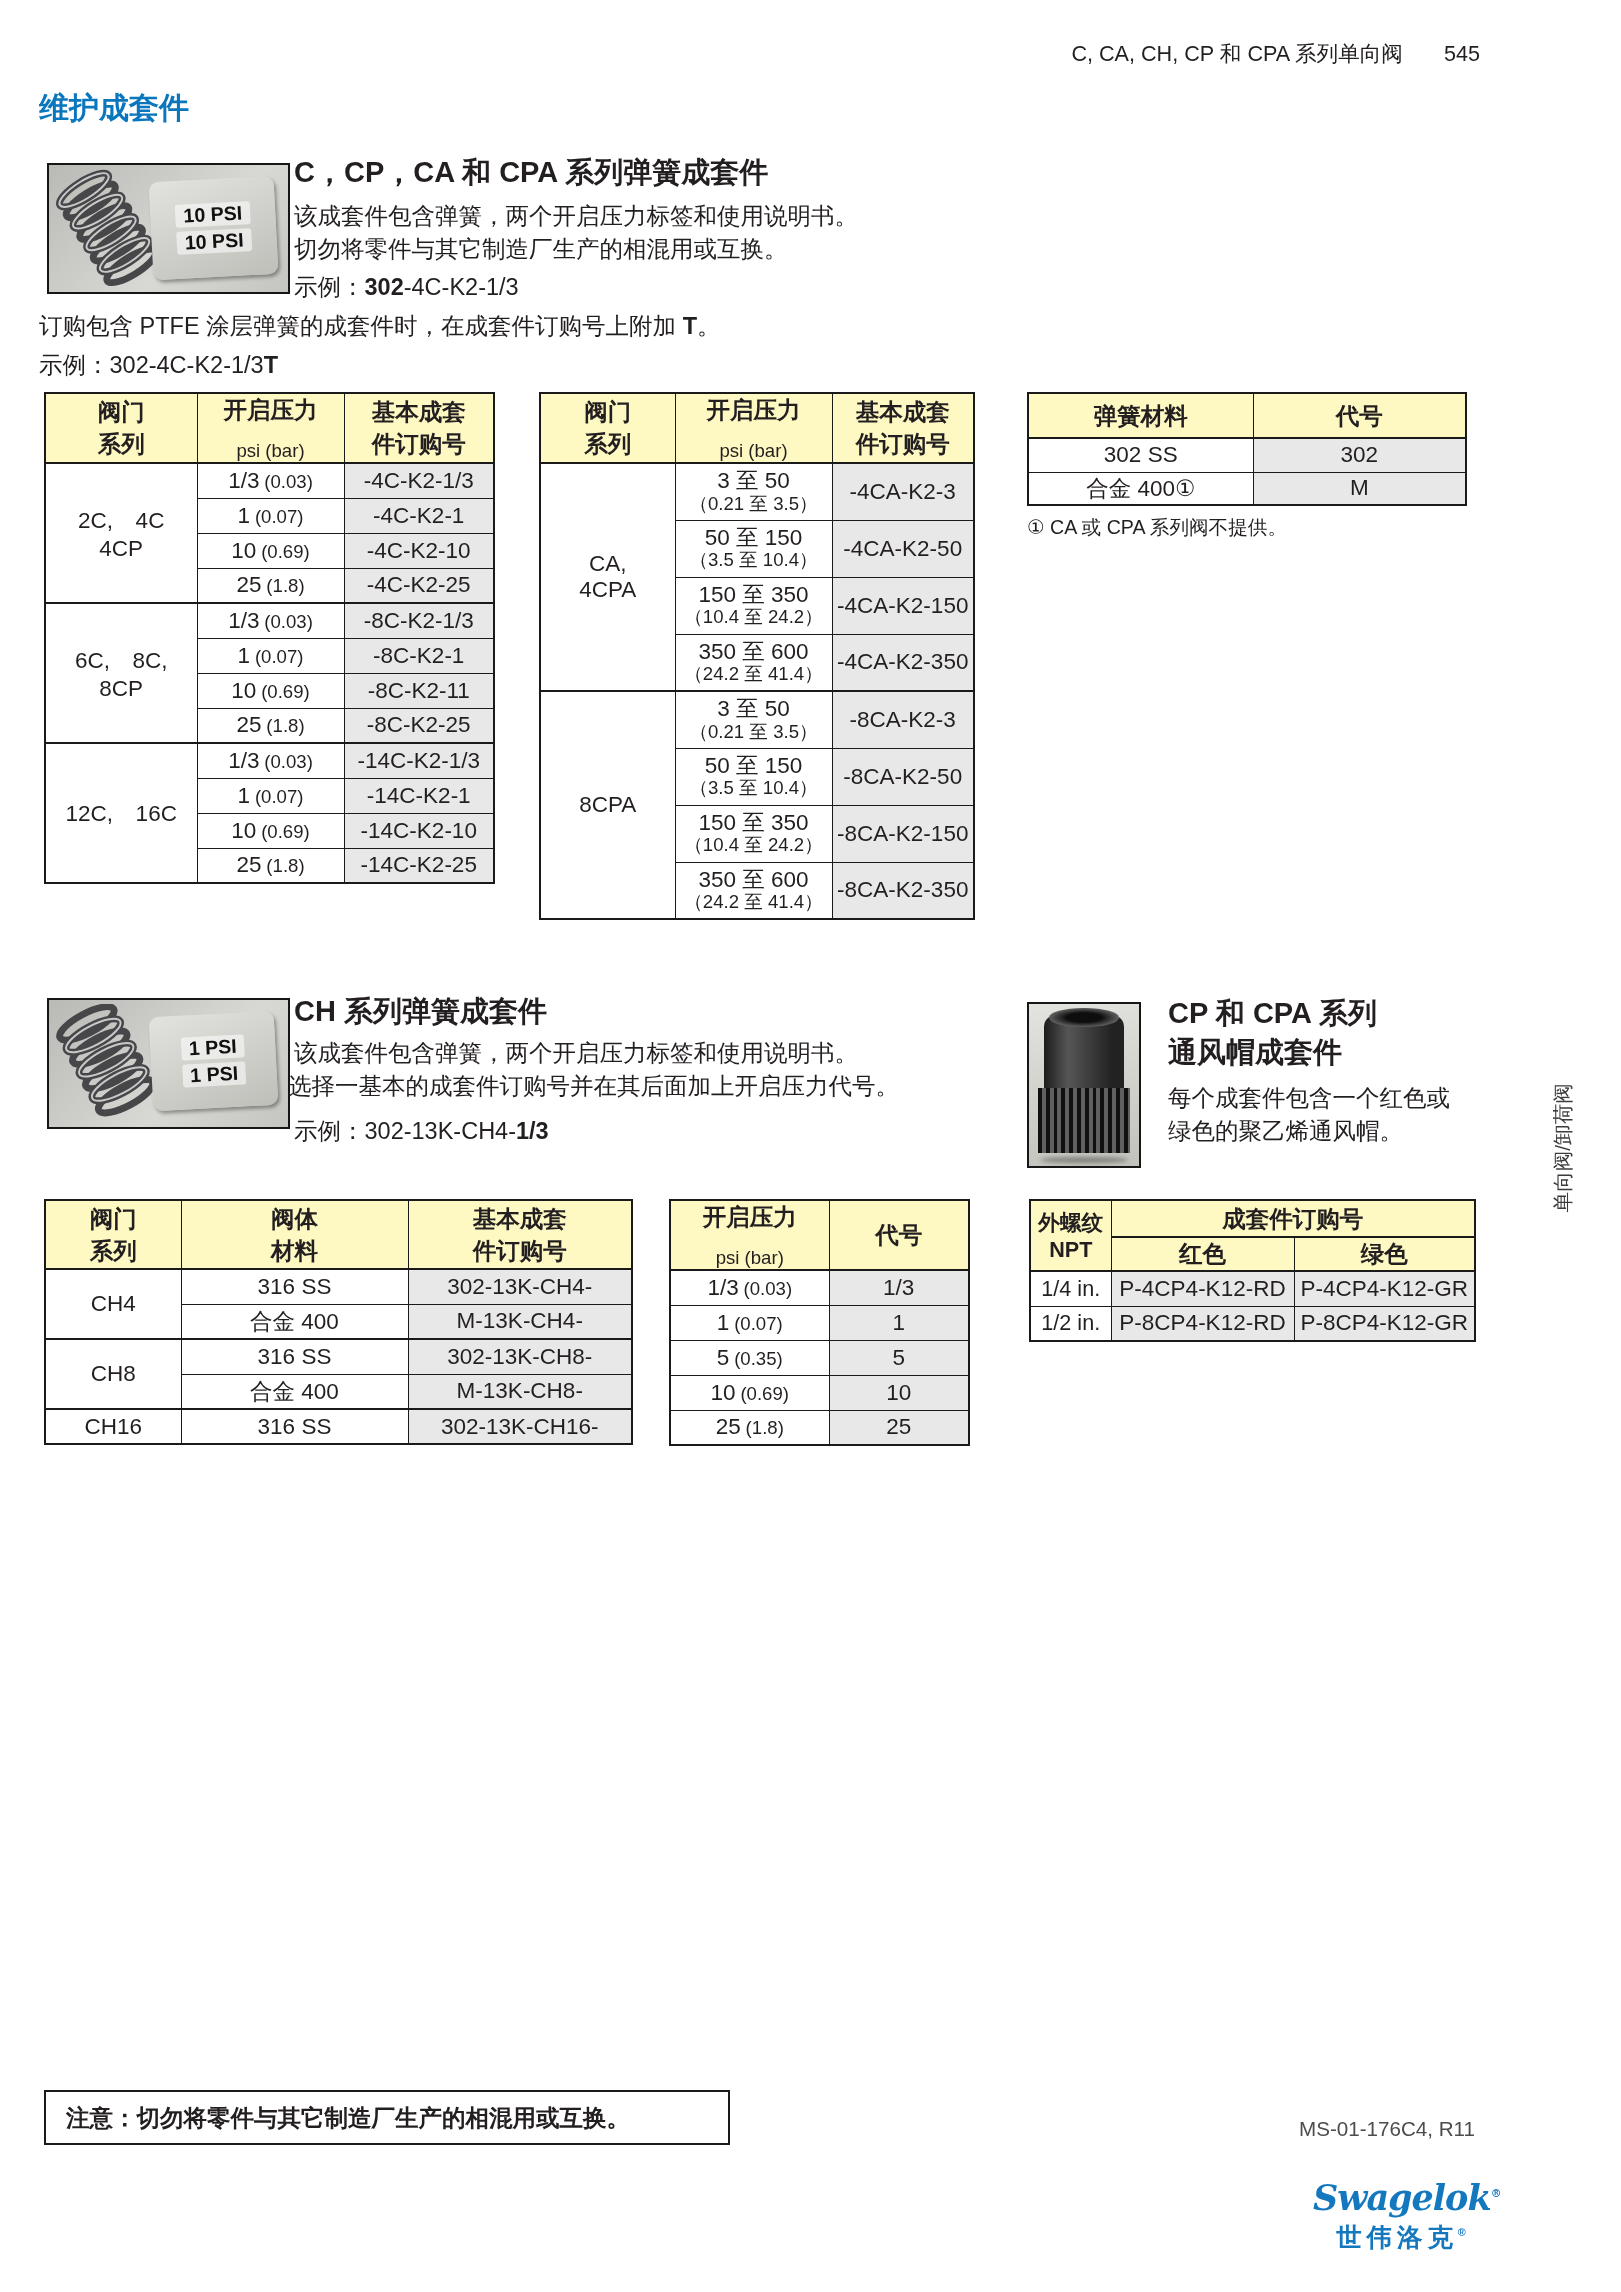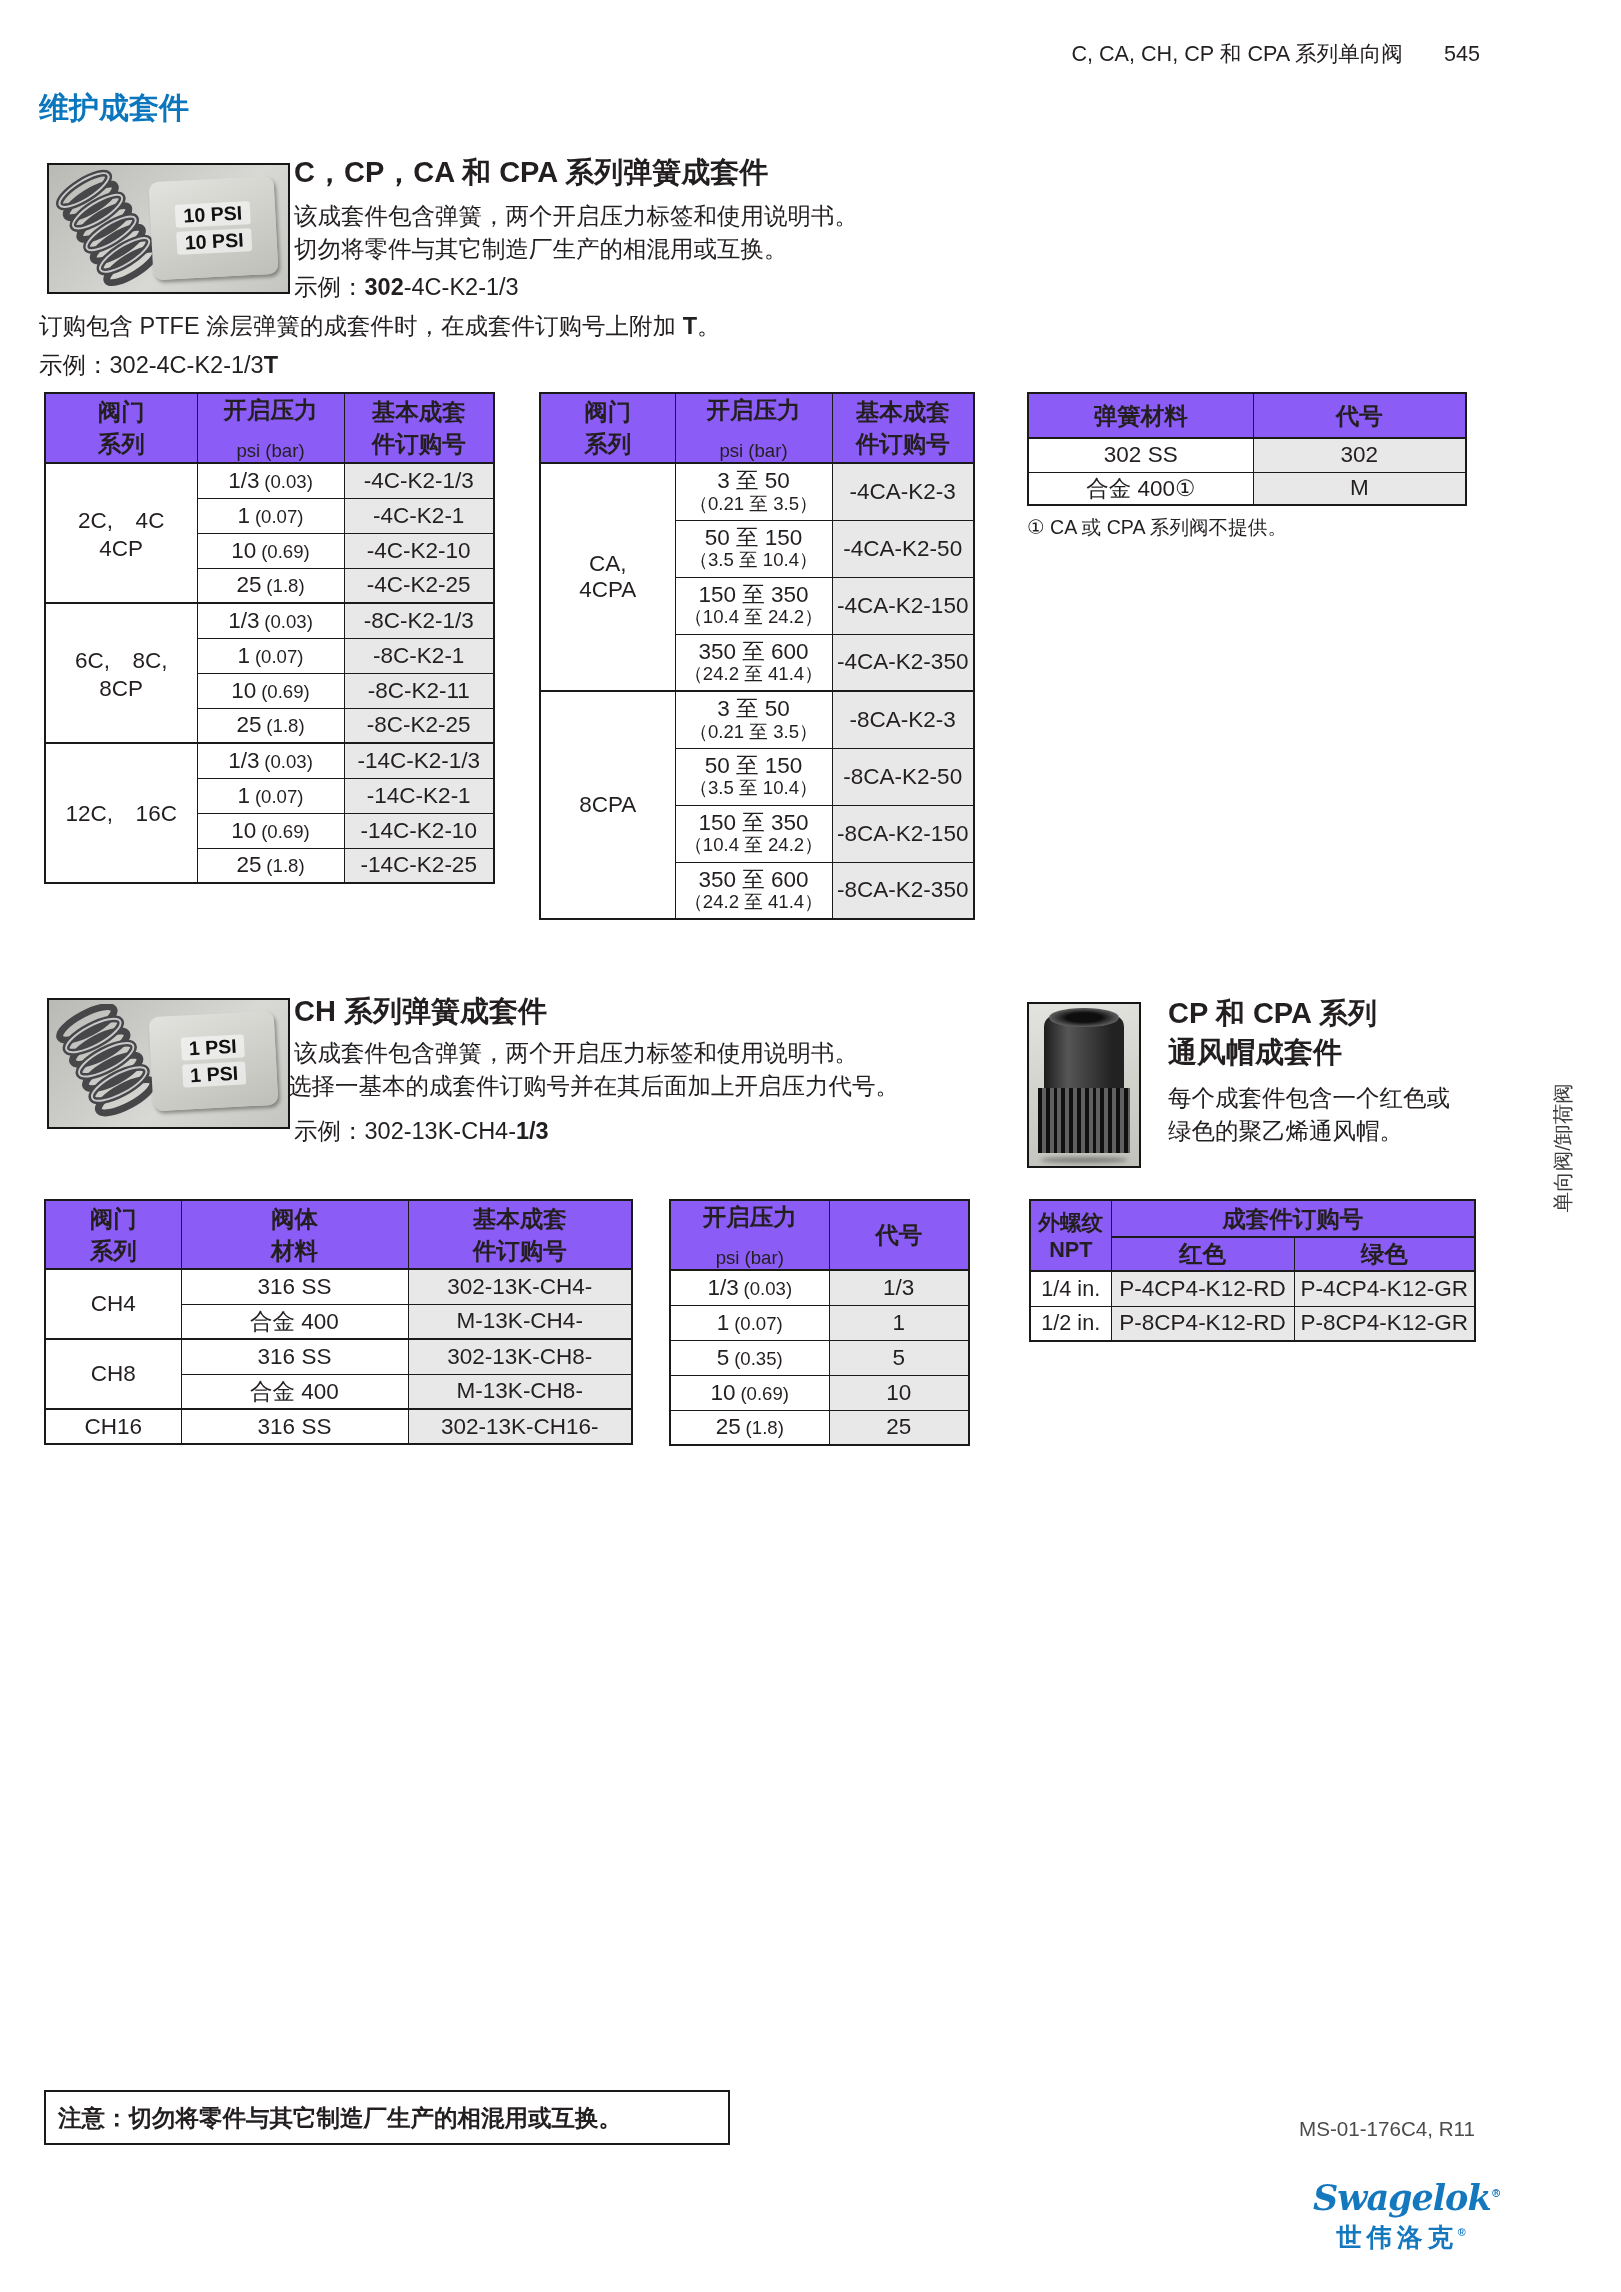--- a/index.html
+++ b/index.html
@@ -35,42 +35,42 @@
   .cap-top:before{content:"";position:absolute;left:6%;top:-7.8px;width:88%;height:19.6px;border-radius:50%;background:radial-gradient(ellipse at center,#0e0e0e 35%,#6a6a6a 75%,#2a2a2a 100%);}
   .cap-ribs{position:absolute;left:8%;top:52%;width:84%;height:40%;background:repeating-linear-gradient(90deg,#101010 0 3.9px,#606060 3.9px 7.8px);}
   .cap-shadow{position:absolute;left:10%;bottom:2%;width:80%;height:5.9px;background:rgba(0,0,0,.35);border-radius:50%;filter:blur(2px);}
 
   .body-text{font-size:23.5px;line-height:33px;}
   .sec-title{font-size:29px;font-weight:bold;}
 
   
   table.dt{position:absolute;border-collapse:collapse;table-layout:fixed;border:2.9px solid #1a1a1a;}
   table.dt th,table.dt td{border:1.5px solid #1a1a1a;padding:0;text-align:center;vertical-align:middle;overflow:hidden;}
-  table.dt th{background:#8b5cf6;font-size:23.5px;font-weight:bold;border-bottom:2.5px solid #1a1a1a;text-align:center;}
+  table.dt th{background:#fef9c3;font-size:23.5px;font-weight:bold;border-bottom:2.5px solid #1a1a1a;text-align:center;}
   table.dt .sub{font-size:18.6px;font-weight:normal;margin-top:14px;}
   table.dt td{font-size:22.5px;background:#ffffff;}
   table.dt td.code{background:#e8e8e9;text-align:center;}
   table.dt .pb{font-size:18.6px;margin-left:4.9px;}
   table.dt tr.gsep td{border-top:2.9px solid #1a1a1a;}
   .hrow{height:69px;}
   .r36{height:35px;}
   .r58{height:57px;}
   .subline{font-size:18.6px;line-height:20.6px;}
   .mainline{line-height:24.5px;}
 
   .footnote{font-size:19.6px;text-align:right;}
 
   .side-tab{
     left:1464px;top:1135px;width:196px;height:25.5px;
     transform:rotate(-90deg);text-align:center;font-size:20.6px;color:#3c3c3e;white-space:nowrap;
   }
 
   .note-box{
     left:44px;top:2090px;width:686px;height:55px;border:2.5px solid #1a1a1a;
-    display:flex;align-items:center;padding-left:12px;box-sizing:border-box;
+    display:flex;align-items:center;padding-left:20px;box-sizing:border-box;
     font-size:23.5px;font-weight:bold;text-align:center;
   }
 
   .doc-number{left:1230px;top:2117px;width:245px;text-align:right;font-size:20.6px;color:#4c4c4e;}
 
   .logo{left:1313px;top:2174px;width:176px;text-align:center;color:#1478be;}
   .logo .en{font-family:"DejaVu Serif","Liberation Serif",serif;font-style:italic;font-weight:bold;font-size:35px;letter-spacing:-1px;line-height:39px;}
   .logo .cn{font-size:25.5px;font-weight:bold;letter-spacing:4.9px;line-height:31px;}
   .logo .reg{font-size:10.8px;vertical-align:super;letter-spacing:0;}
 </style>

